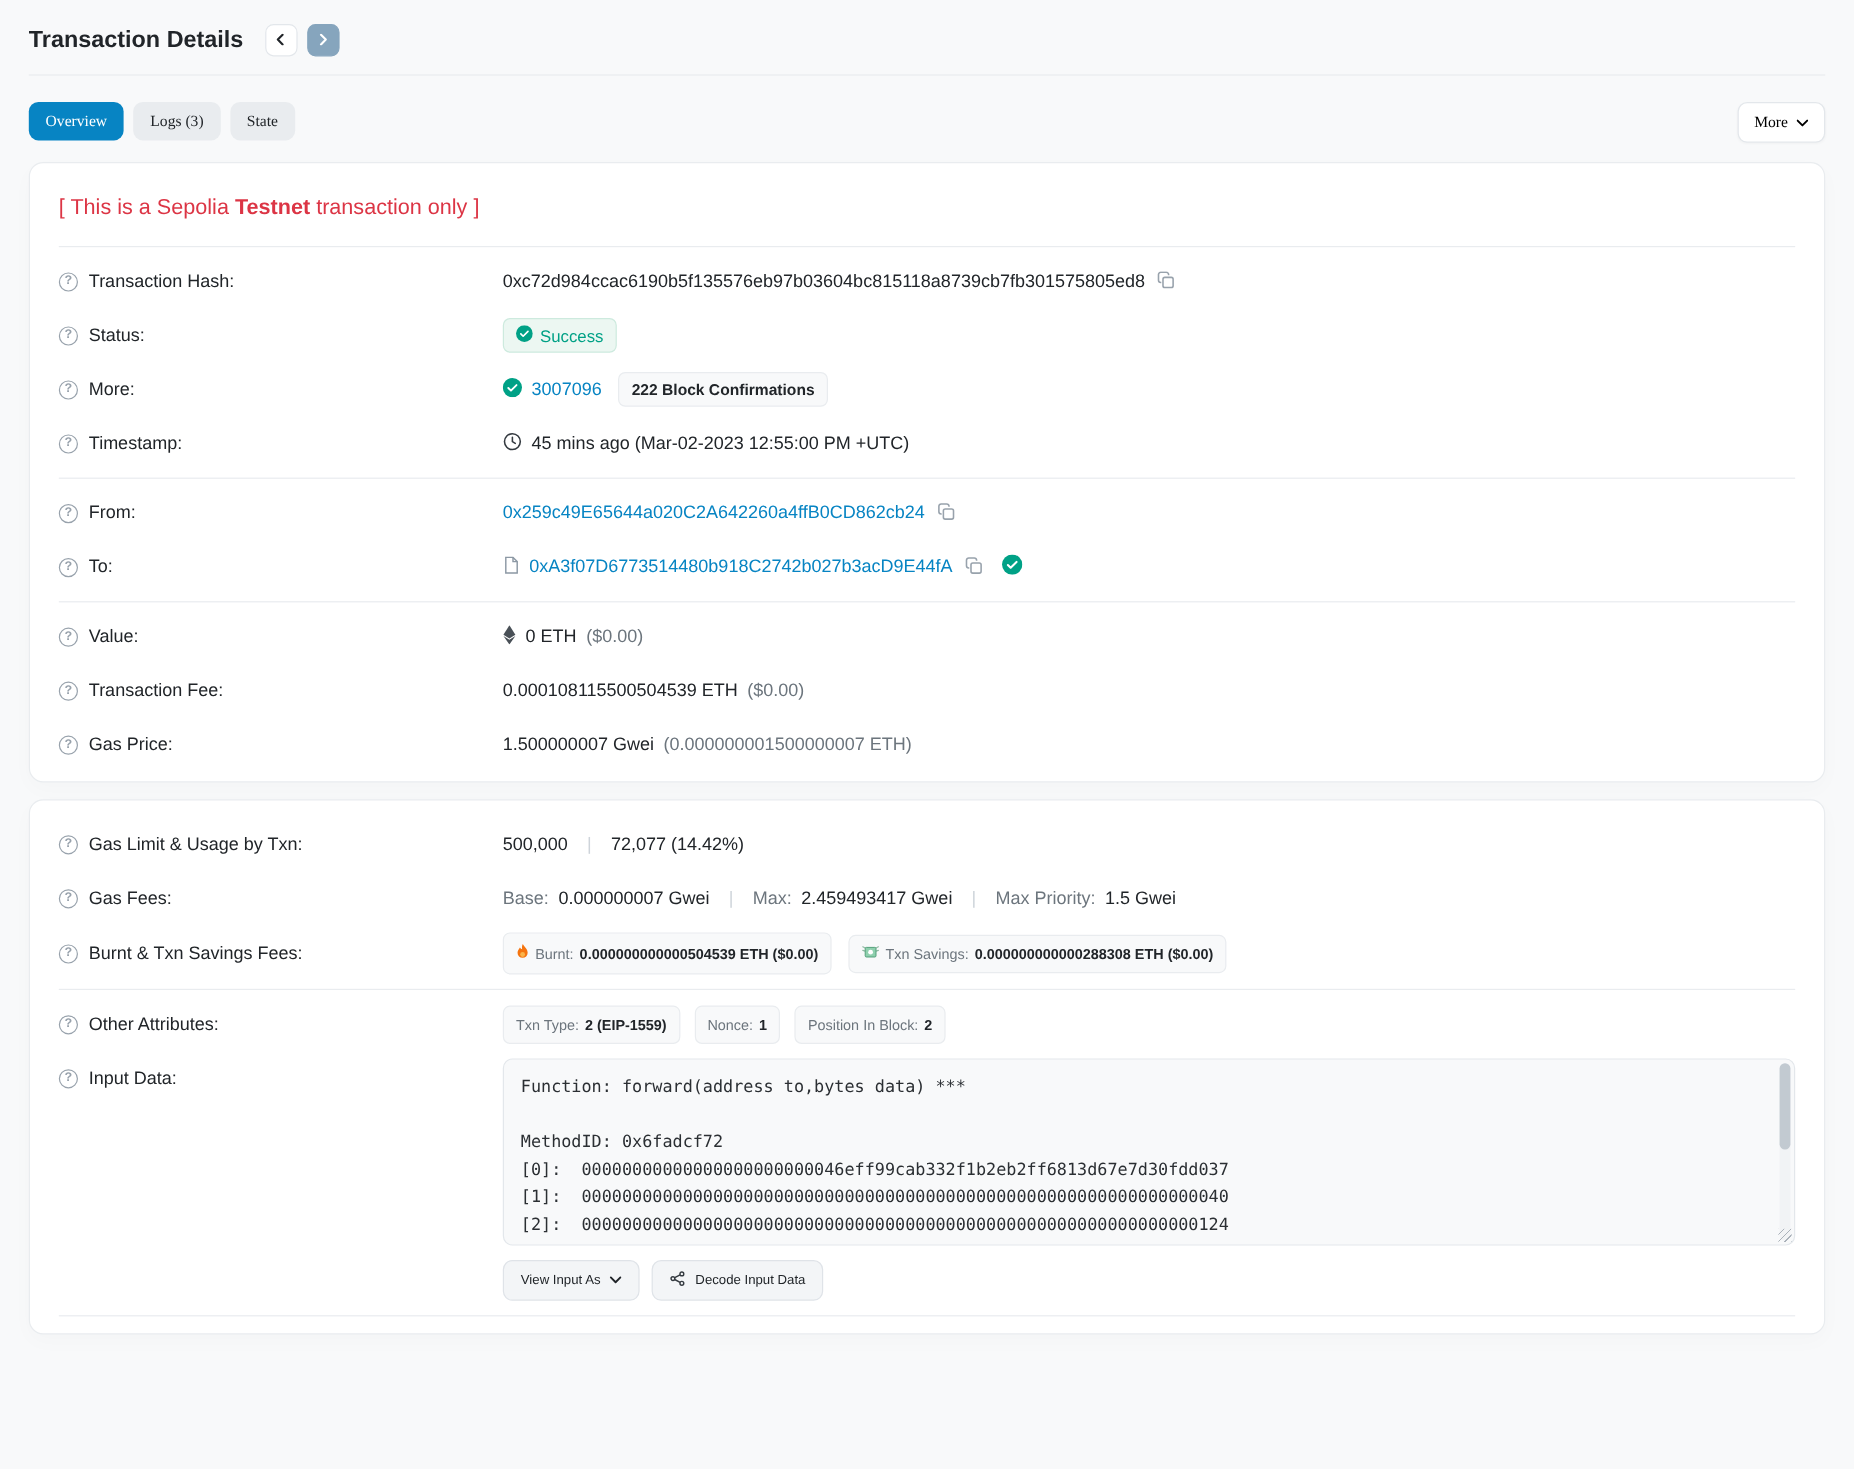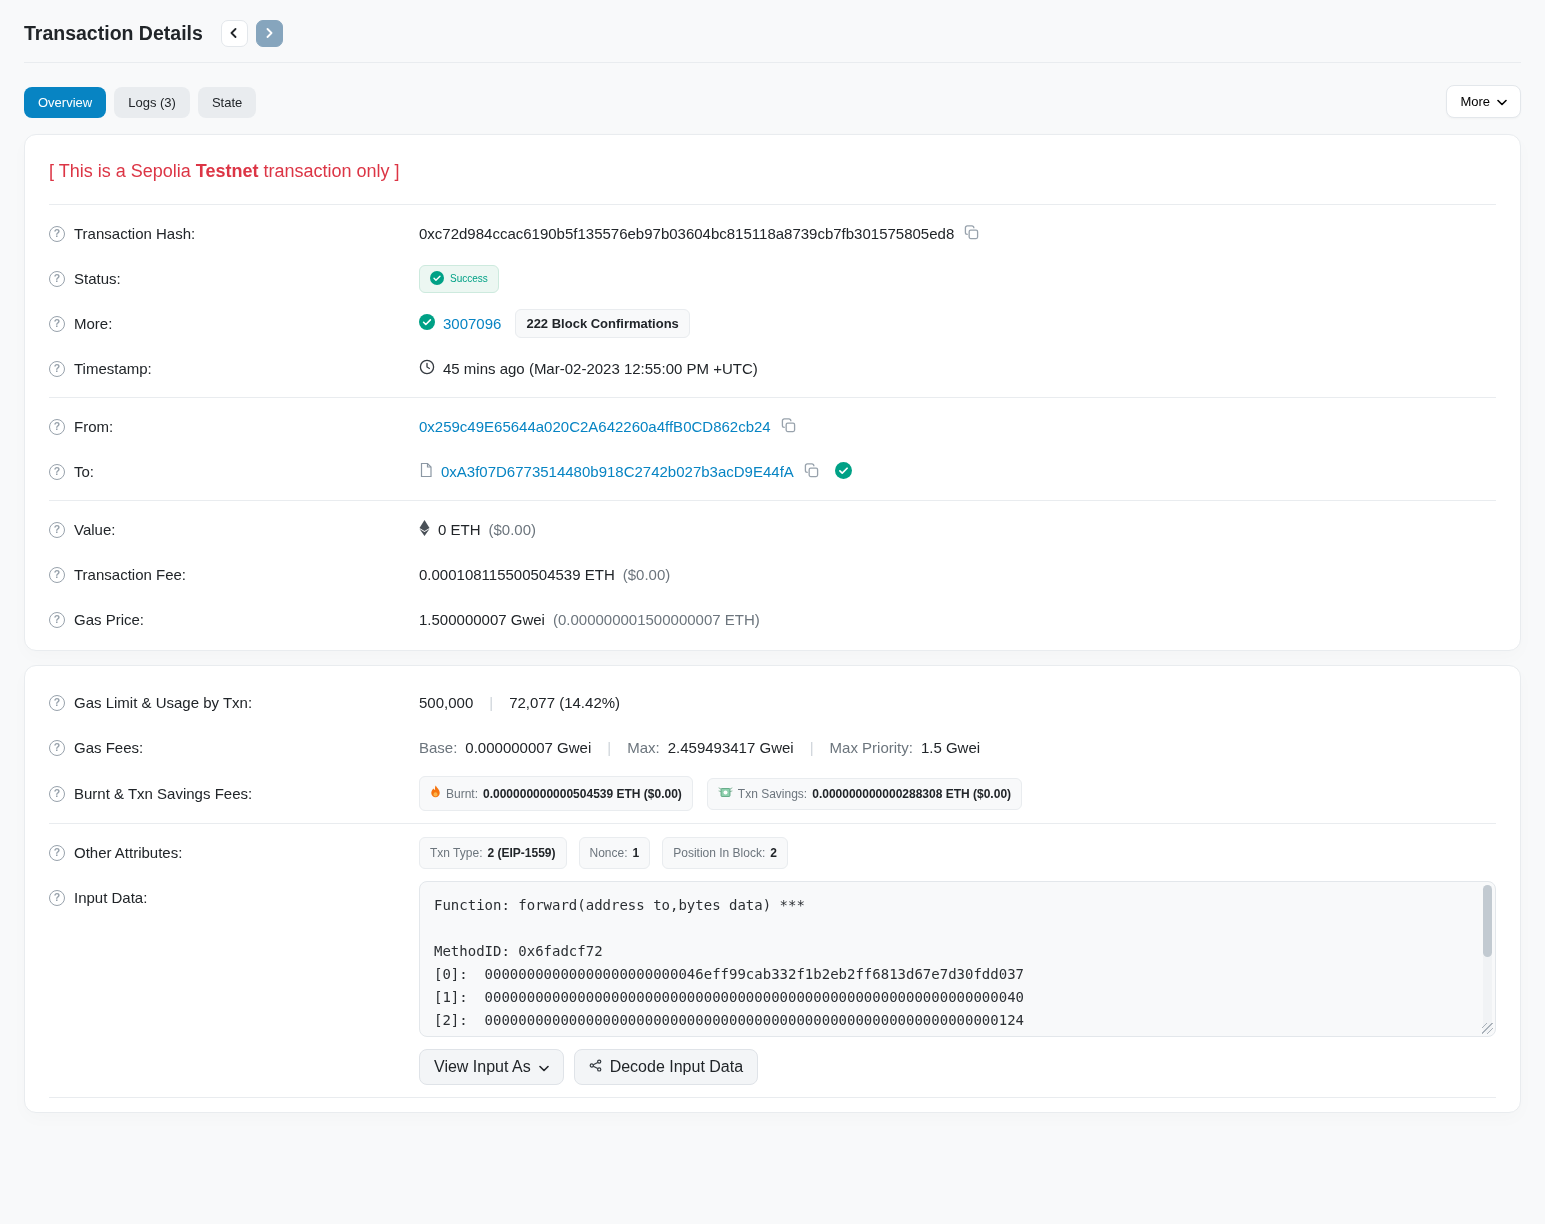--- a/index.html
+++ b/index.html
@@ -17,21 +17,21 @@
   
   .topbar { display: flex; align-items: center; gap: 8px; padding: 20px 0 15px; border-bottom: 1px solid #e9ecef; }
   .page-title { font-size: 19.5px; font-weight: 700; margin-right: 10px; }
   .nav-btn {
     width: 27px; height: 27px; border: 1px solid #e3e7eb; background: #fff; border-radius: 7px;
     display: inline-flex; align-items: center; justify-content: center; color: #212529; cursor: pointer; padding: 0;
   }
   .nav-btn.primary { background: #86a5bd; border-color: #86a5bd; color: #fff; }
 
   
-  .tabs-row { display: flex; align-items: flex-end; justify-content: space-between; margin: 22px 0 16px; }
+  .tabs-row { display: flex; align-items: flex-start; justify-content: space-between; margin: 22px 0 16px; font-family: Liberation Serif, serif; }
   .tabs { display: flex; gap: 8px; }
   .tab {
     border: none; border-radius: 8px; background: #e9ecef; color: #212529;
     font-family: inherit; font-size: 13px; font-weight: 500; padding: 8px 14px; cursor: pointer;
   }
   .tab.active { background: #0784c3; color: #fff; }
   .more-btn {
     background: #fff; border: 1px solid #e3e7eb; border-radius: 8px; padding: 8px 13px;
     font-family: inherit; font-size: 13px; color: #000000; display: inline-flex; align-items: center; gap: 7px;
     cursor: pointer; box-shadow: 0 1px 2px rgba(0,0,0,.03);
@@ -60,21 +60,21 @@
     justify-content: center; line-height: 1; cursor: pointer;
   }
   .muted { color: #6c757d; }
   a.link { color: #0784c3; text-decoration: none; cursor: pointer; }
 
   .icon-btn { background: none; border: none; padding: 0 2px; cursor: pointer; display: inline-flex; align-items: center; }
 
   .badge-success {
     display: inline-flex; align-items: center; gap: 6px; background: #ecf7f2;
     border: 1px solid #cdeade; color: #00a186; border-radius: 6px; padding: 5px 10px;
-    font-size: 10px; font-weight: 500;
+    font-size: 14px; font-weight: 500;
   }
   .badge-outline {
     display: inline-flex; align-items: center; background: #f8f9fa; border: 1px solid #e9ecef;
     color: #212529; border-radius: 6px; padding: 6px 10px; font-size: 13px; font-weight: 700;
   }
   .pill {
     display: inline-flex; align-items: center; gap: 5px; background: #f8f9fa; border: 1px solid #e9ecef;
     border-radius: 6px; padding: 8px 10px; font-size: 12px;
   }
   .pill .pill-label { color: #6c757d; }
@@ -95,21 +95,21 @@
   }
   .scroll-track { position: absolute; top: 3px; right: 3px; bottom: 3px; width: 9px; border-radius: 5px; background: #f1f3f5; }
   .scroll-thumb { position: absolute; top: 0; left: 0; width: 9px; height: 72px; border-radius: 5px; background: #c2cad1; cursor: pointer; }
   .resize-grip {
     position: absolute; right: 2px; bottom: 2px; width: 11px; height: 11px; cursor: nwse-resize;
     background: repeating-linear-gradient(135deg, transparent 0 3px, #aab2ba 3px 4px);
   }
   .code-actions { display: flex; gap: 10px; margin-top: 12px; }
   .action-btn {
     background: #f3f5f7; border: 1px solid #dfe3e8; border-radius: 8px; padding: 8px 14px;
-    font-family: inherit; font-size: 16px; color: #212529; display: inline-flex; align-items: center; gap: 8px;
+    font-family: inherit; font-size: 11px; color: #212529; display: inline-flex; align-items: center; gap: 8px;
     cursor: pointer;
   }
 
   .more-row { padding: 14px 0 20px; }
 </style>
 </head>
 <body>
 
 <div class="page">
 

